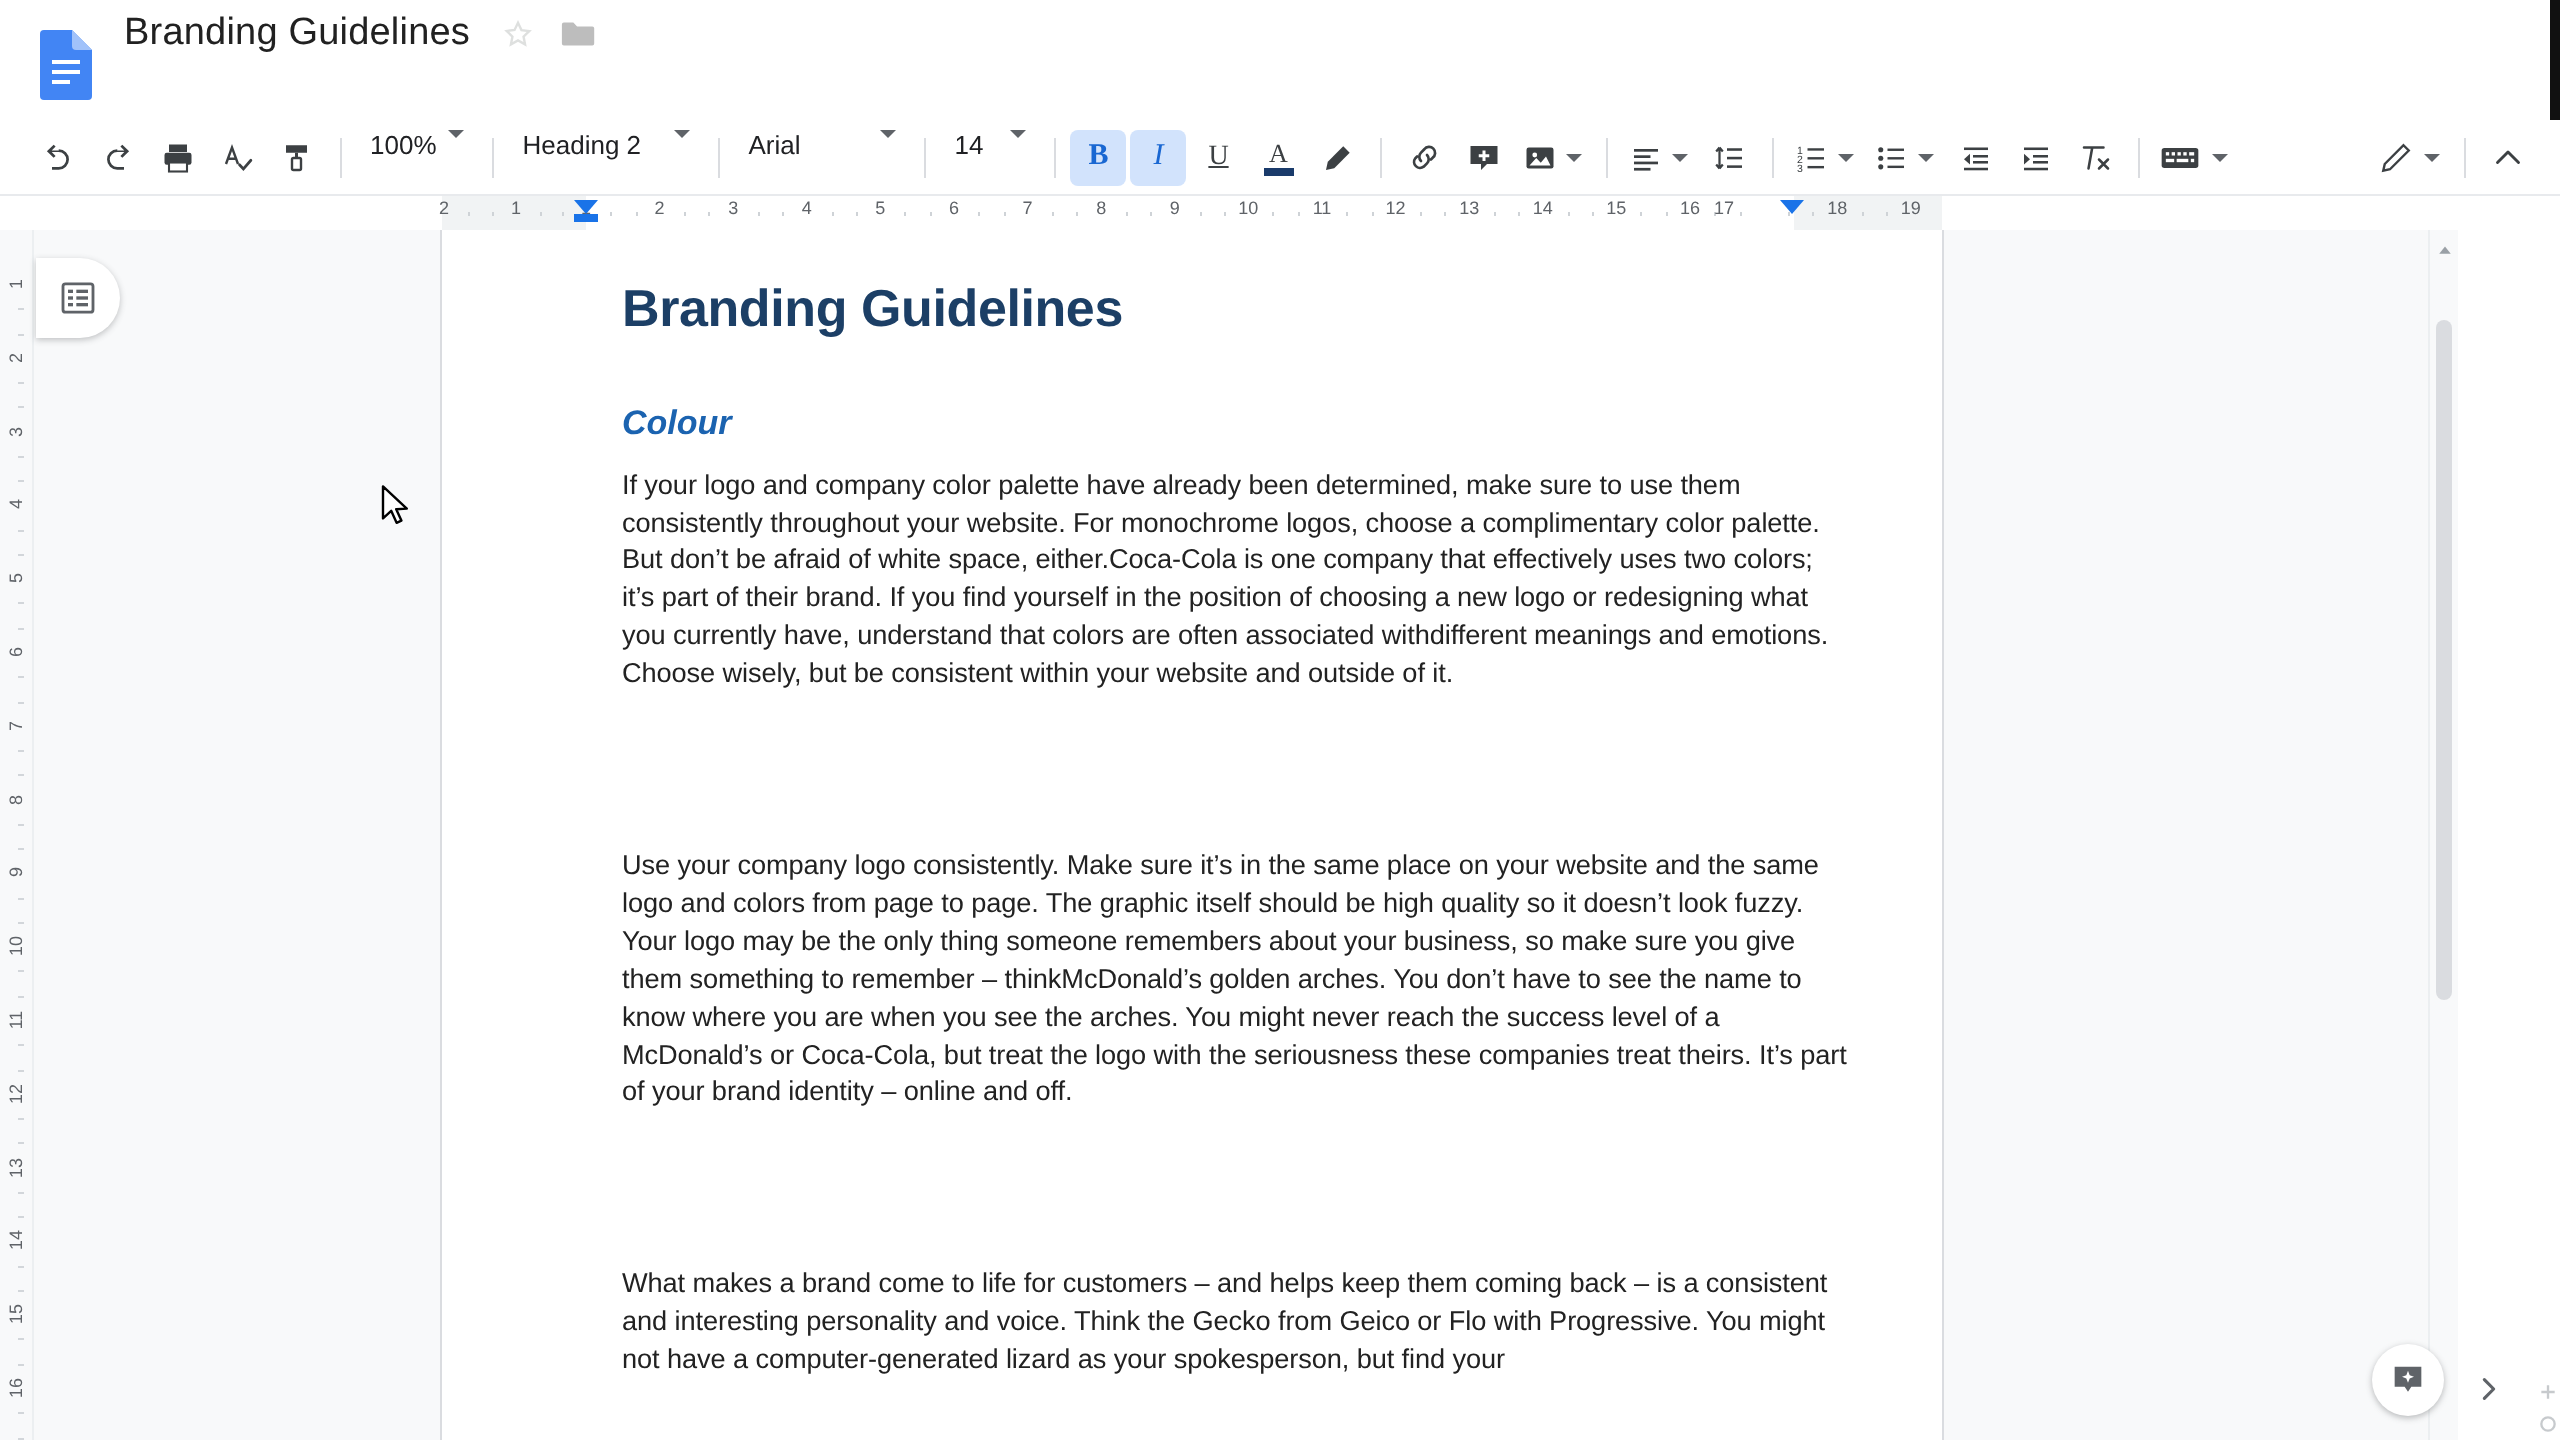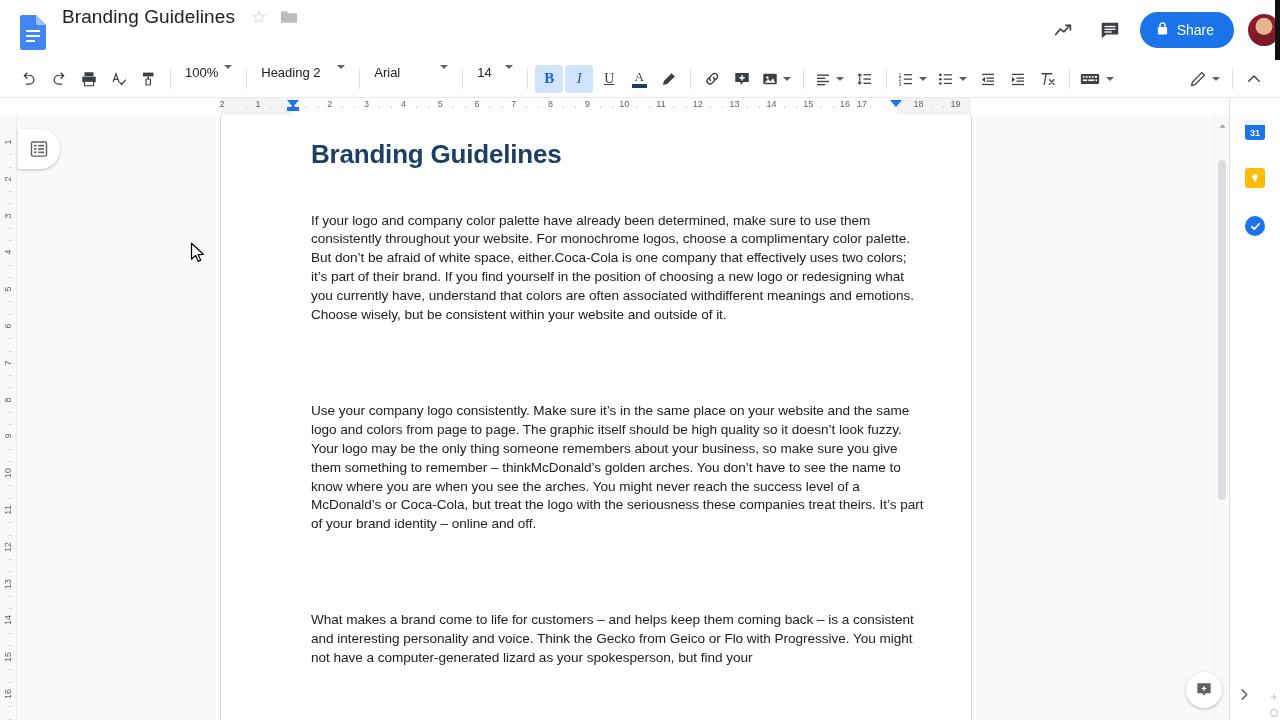--- a/index.html
+++ b/index.html
@@ -249,46 +249,20 @@
         </svg>
       </span>
       <span class="folder-icon">
         <svg width="19" height="16" viewBox="0 0 20 16">
           <path d="M1 3a1 1 0 0 1 1-1h5l2 2h8a1 1 0 0 1 1 1v8a1 1 0 0 1-1 1H2a1 1 0 0 1-1-1z" fill="#bdbdbd"></path>
         </svg>
       </span>
     </div>
 
 
-    <div class="header-right">
-      <div class="hr-icon-btn">
-        <svg width="22" height="22" viewBox="0 0 24 24">
-          <path d="M3 17l5-6 4 3 6-7" fill="none" stroke="#3c4043" stroke-width="1.8" stroke-linecap="round" stroke-linejoin="round"></path>
-          <path d="M14 7h5v5" fill="none" stroke="#3c4043" stroke-width="1.8" stroke-linecap="round" stroke-linejoin="round"></path>
-        </svg>
-      </div>
-      <div class="hr-icon-btn">
-        <svg width="22" height="22" viewBox="0 0 24 24">
-          <path d="M3 4h18v13H8l-5 4z" fill="#3c4043"></path>
-          <rect x="6" y="7.5" width="12" height="1.4" fill="#fff"></rect>
-          <rect x="6" y="10.5" width="12" height="1.4" fill="#fff"></rect>
-          <rect x="6" y="13.5" width="8" height="1.4" fill="#fff"></rect>
-        </svg>
-      </div>
-      <div class="share-btn">
-        <span>
-          <svg width="13" height="15" viewBox="0 0 14 16">
-            <rect x="2" y="6.5" width="10" height="8" rx="1.2" fill="#fff"></rect>
-            <path d="M4.3 6.5V4.6a2.7 2.7 0 0 1 5.4 0v1.9" fill="none" stroke="#fff" stroke-width="1.5"></path>
-          </svg>
-        </span>
-        <span>Share</span>
-      </div>
-      <div class="avatar"></div>
-    </div>
     <div class="collab-edge"></div>
   </div>
 
   <div class="toolbar">
     <div style="width:14px"></div>
 
     <div class="tb-btn">
       <svg width="18" height="18" viewBox="0 0 24 24">
           <path d="M12.5 8H7.8l2.6-2.6-1.3-1.3L4.6 8.5l4.5 4.4 1.3-1.3L7.8 9h4.7a5 5 0 0 1 0 10H8v1.8h4.5a6.8 6.8 0 0 0 0-13.6z" fill="#3c4043" transform="translate(0,-1)"></path>
         </svg>
@@ -619,20 +593,21 @@
       </div>
   </div>
 
   <div class="workspace">
     <div class="page">
       <div class="page-content">
 
         <div class="doc-h1">Branding Guidelines</div>
         <div class="gap-title"></div>
 
+        <div class="doc-h2">Colour</div>
         <div class="gap-after-h2"></div>
         <p class="doc-p">If your logo and company color palette have already been determined, make sure to use them consistently throughout your website. For monochrome logos, choose a complimentary color palette. But don’t be afraid of white space, either.Coca-Cola is one company that effectively uses two colors; it’s part of their brand. If you find yourself in the position of choosing a new logo or redesigning what you currently have, understand that colors are often associated withdifferent meanings and emotions. Choose wisely, but be consistent within your website and outside of it.</p>
 
         <div class="gap-section"></div>
 
         <div class="gap-after-h2"></div>
         <p class="doc-p">Use your company logo consistently. Make sure it’s in the same place on your website and the same logo and colors from page to page. The graphic itself should be high quality so it doesn’t look fuzzy. Your logo may be the only thing someone remembers about your business, so make sure you give them something to remember – thinkMcDonald’s golden arches. You don’t have to see the name to know where you are when you see the arches. You might never reach the success level of a McDonald’s or Coca-Cola, but treat the logo with the seriousness these companies treat theirs. It’s part of your brand identity – online and off.</p>
 
         <div class="gap-section"></div>
 
@@ -657,45 +632,20 @@
 
   <div class="vscroll">
     <div class="vscroll-up">
       <svg width="9" height="9" viewBox="0 0 10 10">
           <path d="M5 2.5l3.2 4H1.8z" fill="#9aa0a6"></path>
         </svg>
     </div>
     <div class="vscroll-thumb"></div>
   </div>
 
-  <div class="side-panel">
-    <div style="height:14px"></div>
-    <div class="sp-icon">
-      <div class="cal-icon">
-          <span>31</span>
-        </div>
-    </div>
-    <div style="height:12px"></div>
-    <div class="sp-icon">
-      <div class="keep-icon">
-        <svg width="12" height="12" viewBox="0 0 16 16">
-          <circle cx="8" cy="6.3" r="3.6" fill="#fff"></circle>
-          <rect x="6.3" y="9.6" width="3.4" height="3.2" fill="#fff"></rect>
-        </svg>
-      </div>
-    </div>
-    <div style="height:12px"></div>
-    <div class="sp-icon">
-      <div class="tasks-icon">
-        <svg width="13" height="13" viewBox="0 0 16 16">
-          <path d="M3.5 8.2l3 3 6-6.6" fill="none" stroke="#fff" stroke-width="2.1" stroke-linecap="round" stroke-linejoin="round"></path>
-        </svg>
-      </div>
-    </div>
-  </div>
 
   <div class="far-edge">
     <div class="fe-item" style="top:590px">
       <svg width="10" height="10" viewBox="0 0 12 12">
           <path d="M2 6h8M6 2v8" stroke="#9aa0a6" stroke-width="1.4"></path>
         </svg>
     </div>
     <div class="fe-item" style="top:606px">
       <svg width="10" height="10" viewBox="0 0 12 12">
           <circle cx="6" cy="6" r="4" fill="none" stroke="#9aa0a6" stroke-width="1.4"></circle>

